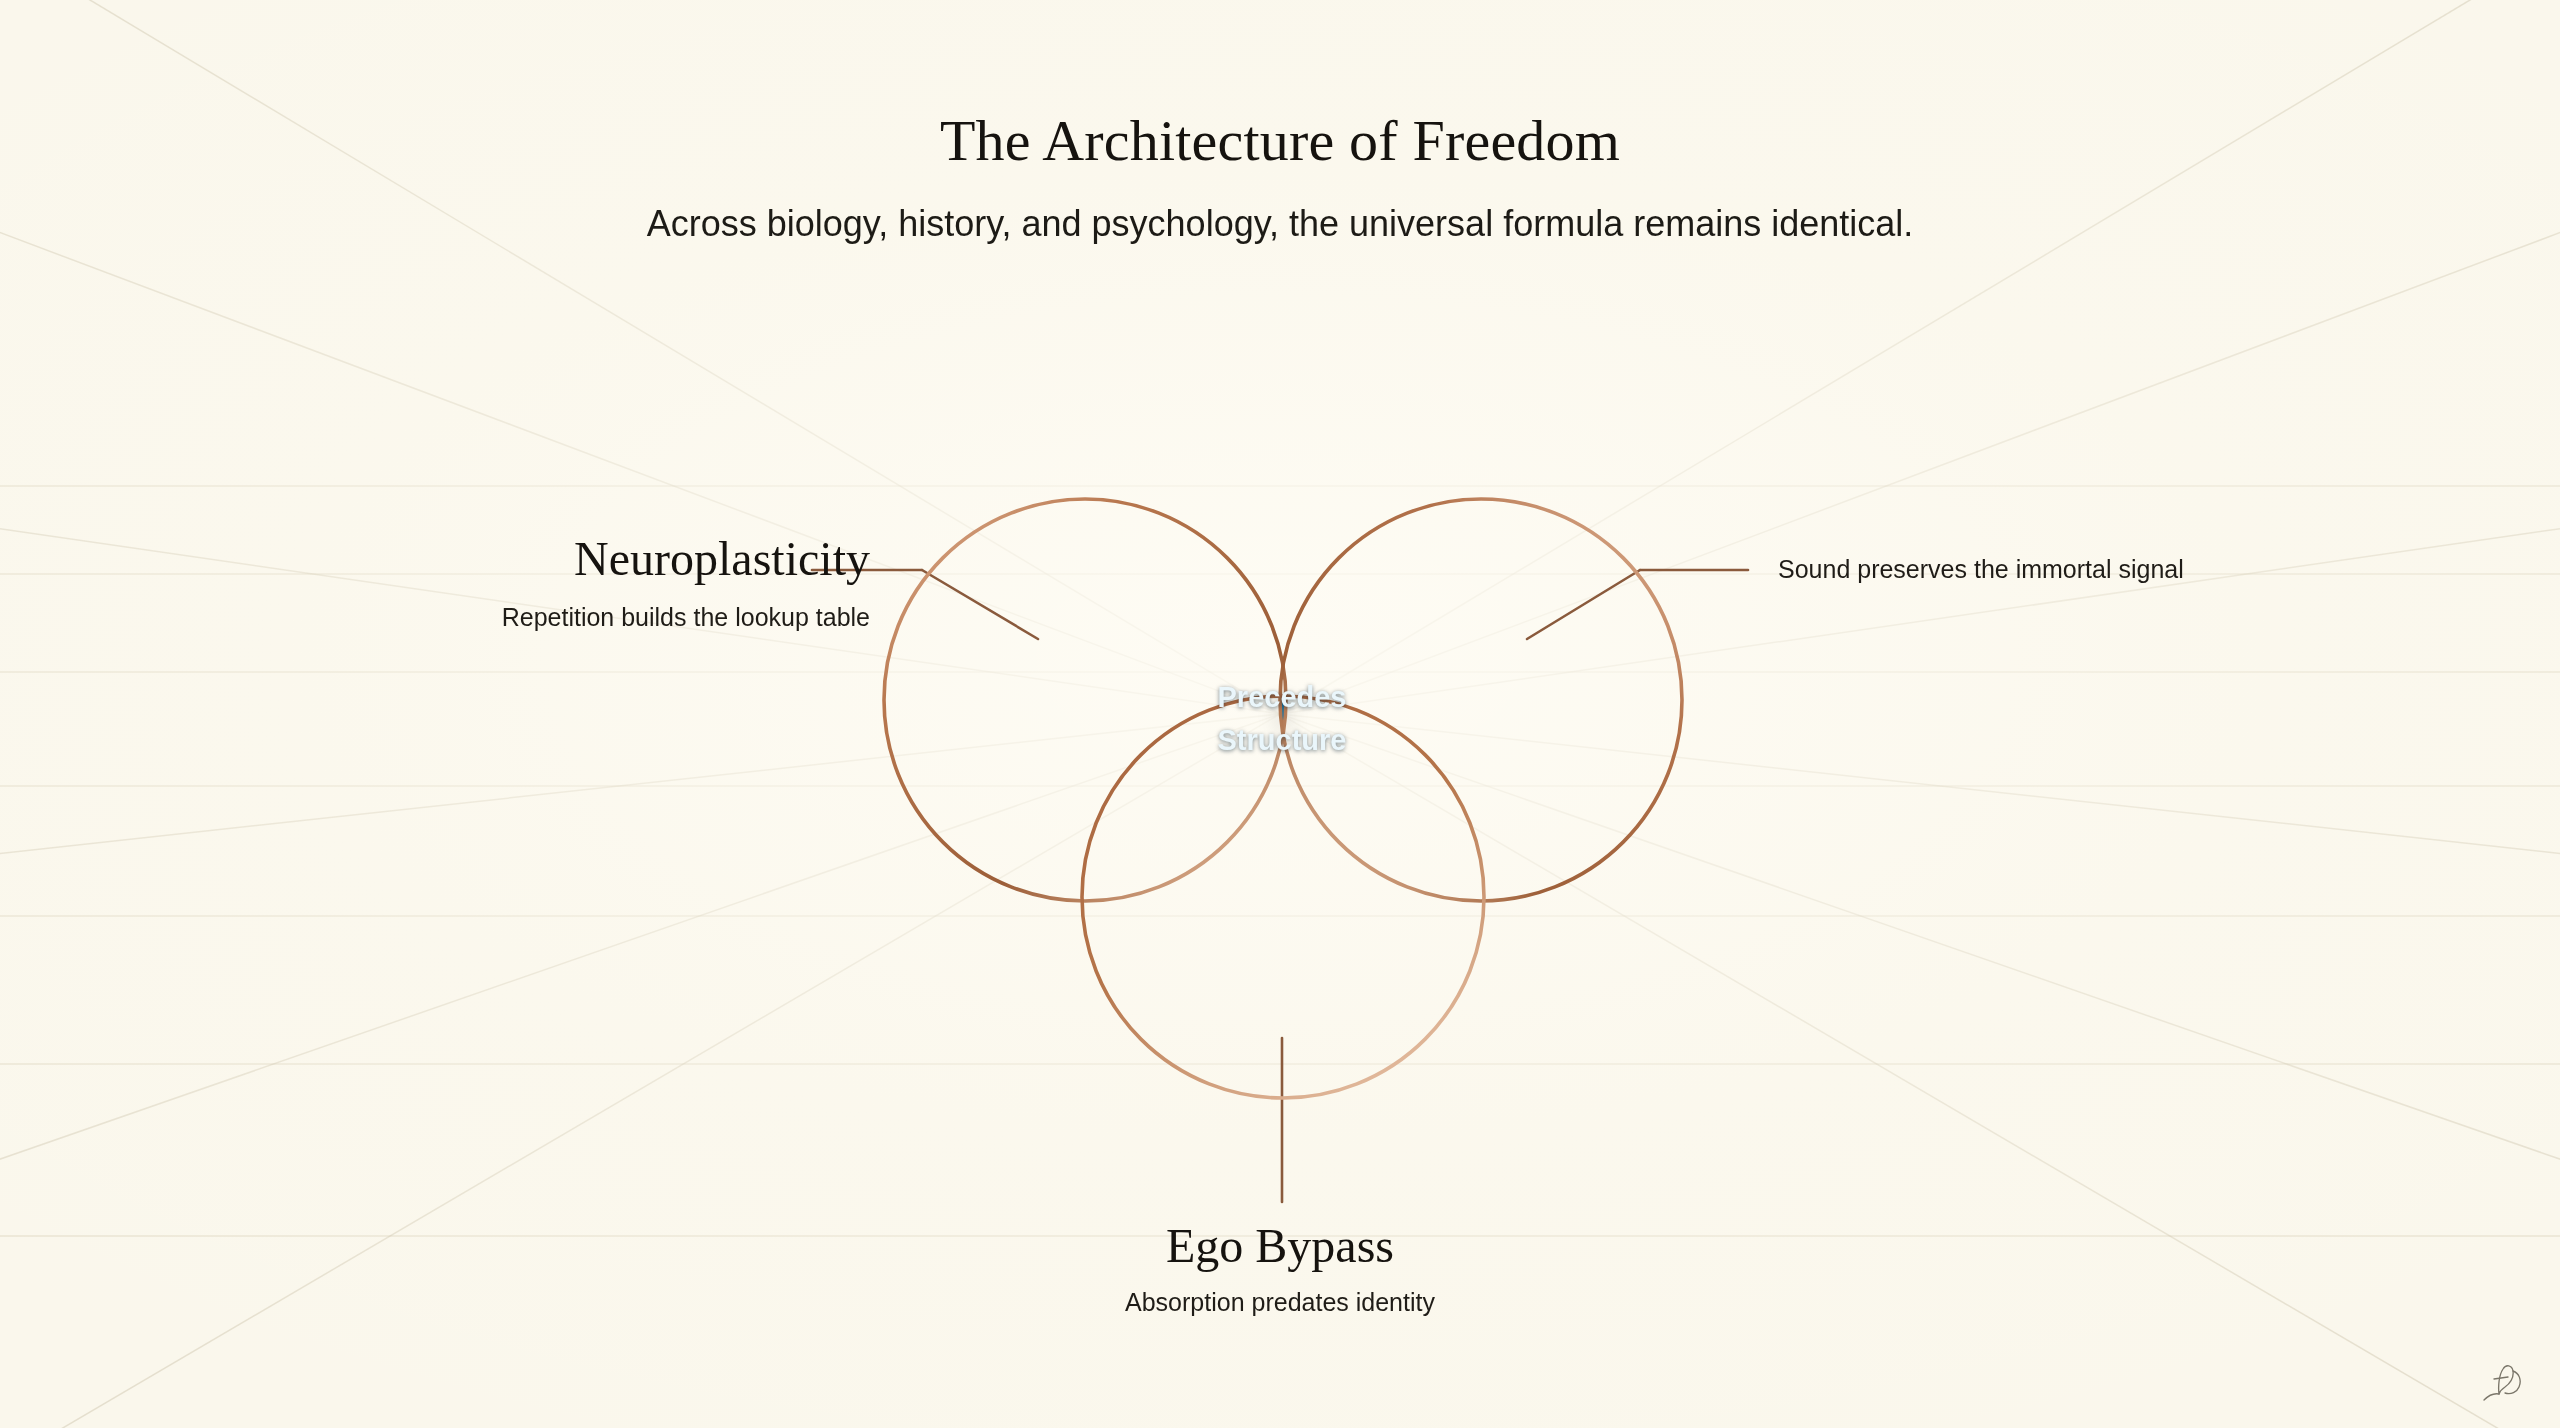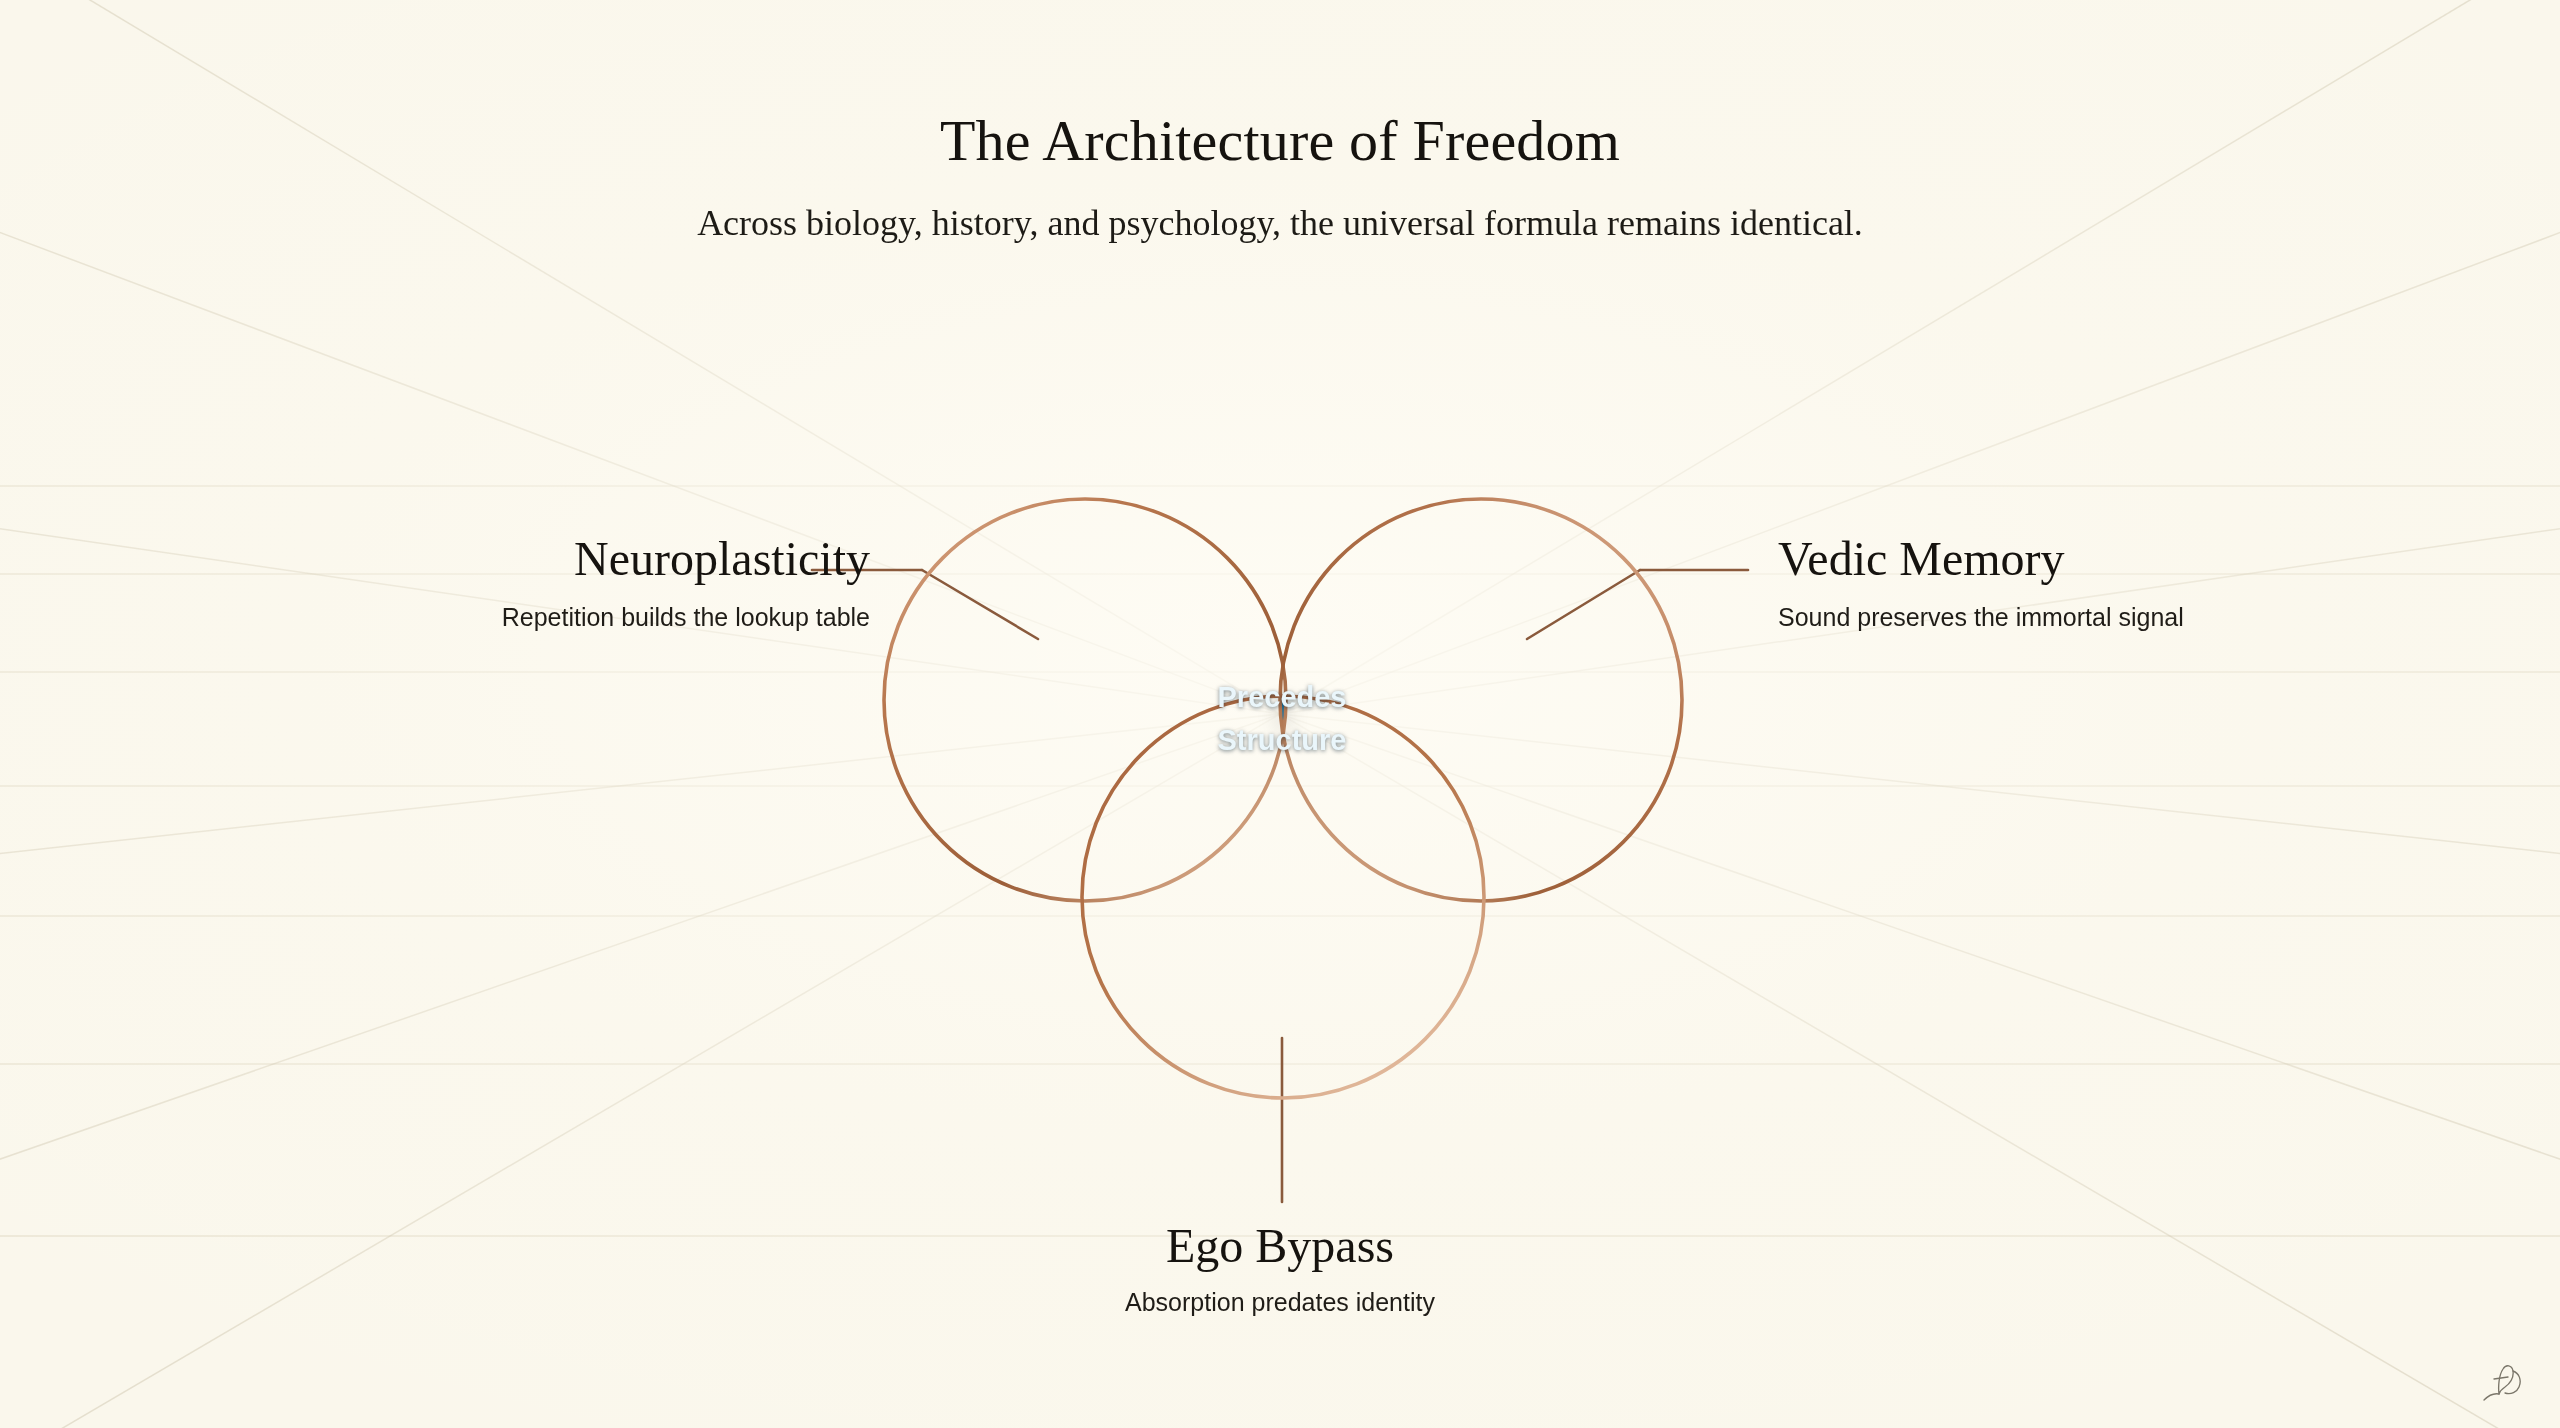--- a/index.html
+++ b/index.html
@@ -51,21 +51,21 @@
     font-family: "Liberation Serif", serif;
     font-weight: 400;
     font-size: 58px;
     line-height: 1.0;
     letter-spacing: 0.2px;
     color: #16130f;
   }
   #page-subtitle {
     margin: 0;
     padding-top: 32px;
-    font-family: Liberation Serif, serif;
+    font-family: Liberation Sans, sans-serif;
     font-weight: 400;
     font-size: 36px;
     line-height: 1.2;
     color: #1d1b16;
   }
 
   
   #venn {
     position: absolute;
     left: 0;
@@ -265,21 +265,20 @@
     <div>Precedes</div>
     <div>Structure</div>
   </div>
 
   <div class="node-label" id="label-left">
     <div class="node-title">Neuroplasticity</div>
     <div class="node-sub">Repetition builds the lookup table</div>
   </div>
 
   <div class="node-label" id="label-right">
-    <div class="node-title">Vedic Memory</div>
     <div class="node-sub">Sound preserves the immortal signal</div>
   </div>
 
   <div class="node-label" id="label-bottom">
     <div class="node-title">Ego Bypass</div>
     <div class="node-sub">Absorption predates identity</div>
   </div>
 
   <svg id="signature" viewBox="0 0 54 54">
     <g fill="none" stroke="#4a4538" stroke-width="1.35" stroke-linecap="round" stroke-linejoin="round">

